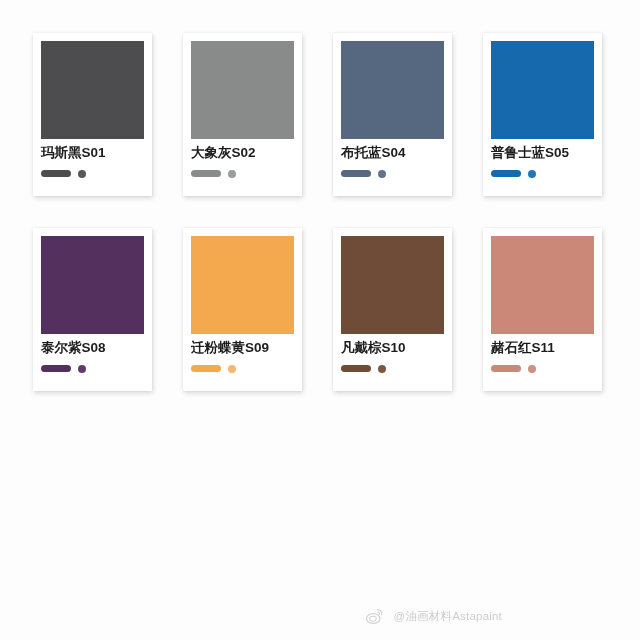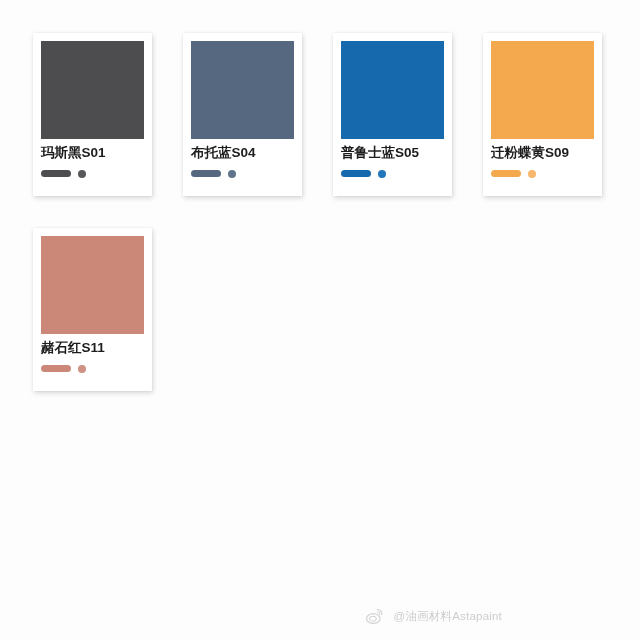--- a/index.html
+++ b/index.html
@@ -108,41 +108,65 @@
 
   <div class="swatch-card">
       <div class="color-block" style="background: rgb(77, 77, 79);"></div>
       <div class="card-label">玛斯黑S01</div>
       <div class="indicator-row">
         <span class="indicator-pill" style="background: rgb(77, 77, 79);"></span>
         <span class="indicator-dot" style="background: rgb(88, 88, 90);"></span>
       </div>
     </div>
     <div class="swatch-card">
+      <div class="color-block" style="background: rgb(137, 138, 138);"></div>
+      <div class="card-label">大象灰S02</div>
+      <div class="indicator-row">
+        <span class="indicator-pill" style="background: rgb(138, 139, 139);"></span>
+        <span class="indicator-dot" style="background: rgb(154, 155, 155);"></span>
+      </div>
+    </div>
+    <div class="swatch-card">
       <div class="color-block" style="background: rgb(86, 104, 127);"></div>
       <div class="card-label">布托蓝S04</div>
       <div class="indicator-row">
         <span class="indicator-pill" style="background: rgb(86, 104, 127);"></span>
         <span class="indicator-dot" style="background: rgb(97, 116, 140);"></span>
       </div>
     </div>
     <div class="swatch-card">
       <div class="color-block" style="background: rgb(22, 105, 173);"></div>
       <div class="card-label">普鲁士蓝S05</div>
       <div class="indicator-row">
         <span class="indicator-pill" style="background: rgb(22, 105, 173);"></span>
         <span class="indicator-dot" style="background: rgb(34, 119, 187);"></span>
       </div>
     </div>
     <div class="swatch-card">
+      <div class="color-block" style="background: rgb(84, 48, 94);"></div>
+      <div class="card-label">泰尔紫S08</div>
+      <div class="indicator-row">
+        <span class="indicator-pill" style="background: rgb(84, 48, 94);"></span>
+        <span class="indicator-dot" style="background: rgb(99, 57, 111);"></span>
+      </div>
+    </div>
+    <div class="swatch-card">
       <div class="color-block" style="background: rgb(245, 169, 79);"></div>
       <div class="card-label">迁粉蝶黄S09</div>
       <div class="indicator-row">
         <span class="indicator-pill" style="background: rgb(245, 169, 79);"></span>
         <span class="indicator-dot" style="background: rgb(247, 184, 109);"></span>
+      </div>
+    </div>
+    <div class="swatch-card">
+      <div class="color-block" style="background: rgb(110, 76, 56);"></div>
+      <div class="card-label">凡戴棕S10</div>
+      <div class="indicator-row">
+        <span class="indicator-pill" style="background: rgb(110, 76, 56);"></span>
+        <span class="indicator-dot" style="background: rgb(125, 88, 67);"></span>
       </div>
     </div>
     <div class="swatch-card">
       <div class="color-block" style="background: rgb(203, 136, 120);"></div>
       <div class="card-label">赭石红S11</div>
       <div class="indicator-row">
         <span class="indicator-pill" style="background: rgb(203, 136, 120);"></span>
         <span class="indicator-dot" style="background: rgb(207, 145, 131);"></span>
       </div>
     </div>

